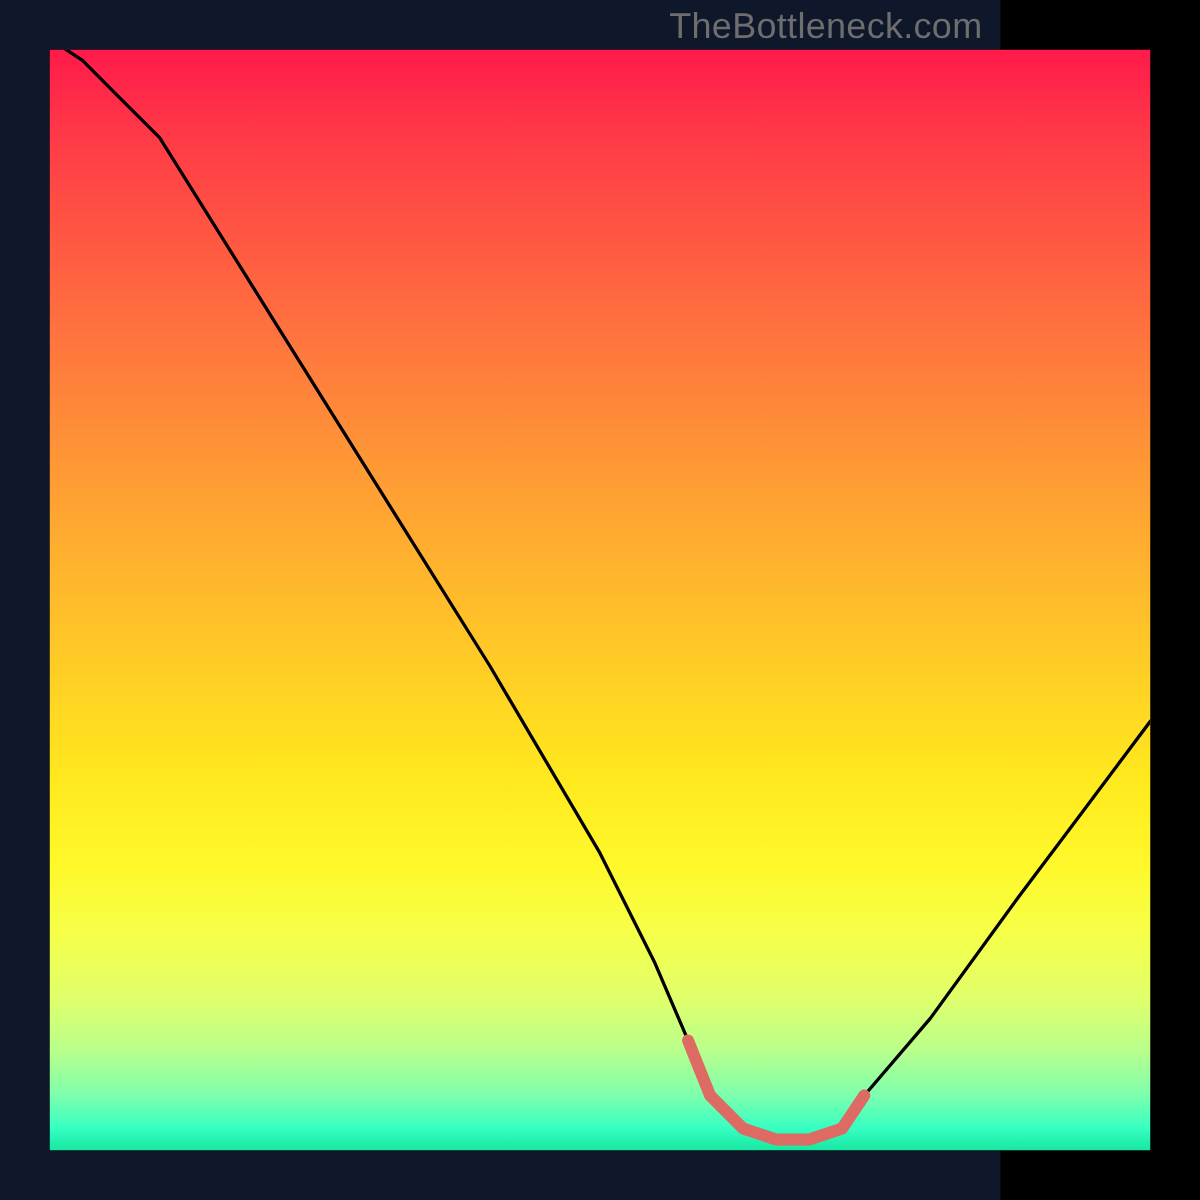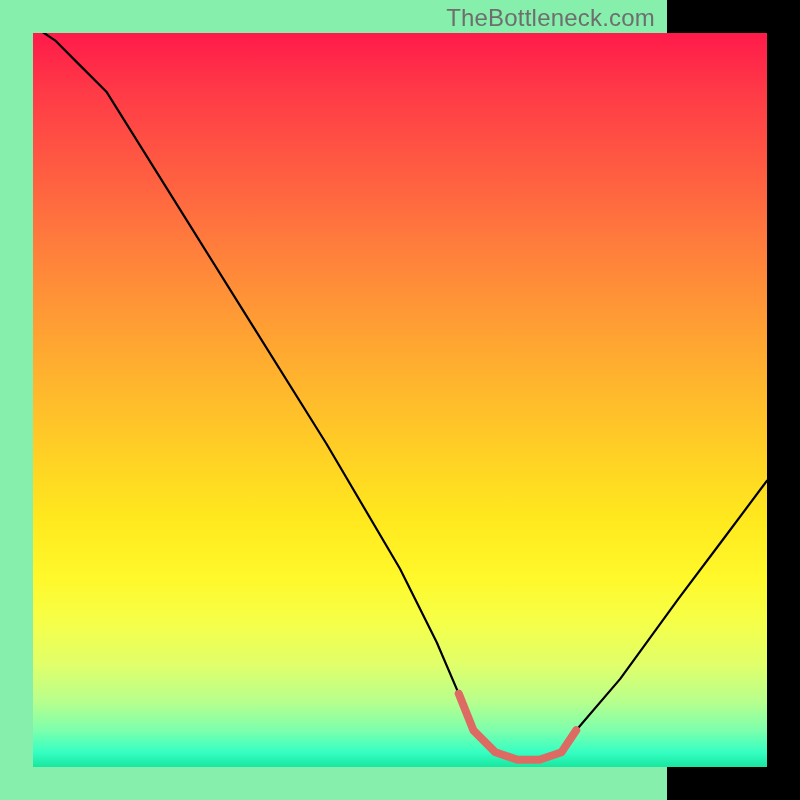--- a/index.html
+++ b/index.html
@@ -8,21 +8,21 @@
     width: 800px;
     height: 800px;
     background: #000;
     font-family: Arial, Helvetica, sans-serif;
     overflow: hidden;
   }
   .outer {
     position: relative;
     width: 667px;
     height: 800px;
-    background: #86efac;
+    background: #0f172a;
   }
   .attribution {
     position: absolute;
     top: 4px;
     right: 12px;
     color: #6e6e6e;
     font-size: 24px;
     font-weight: 400;
     letter-spacing: 0.2px;
     z-index: 10;

